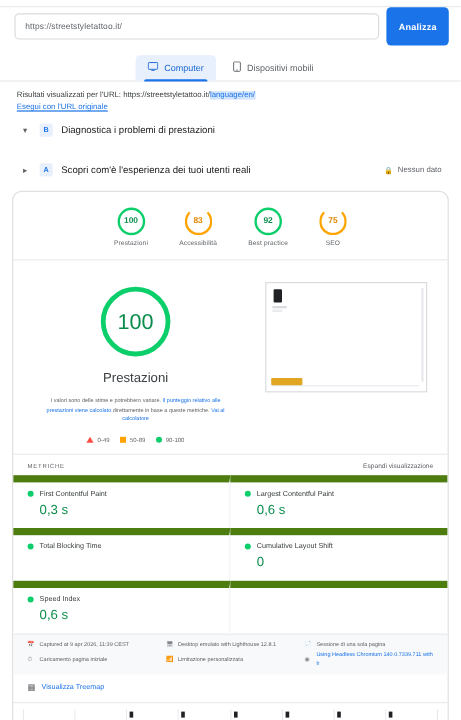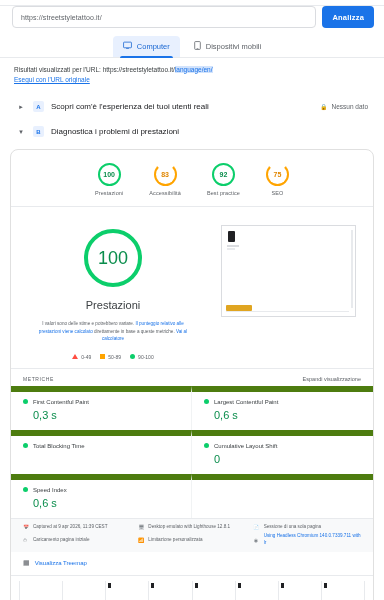--- a/index.html
+++ b/index.html
@@ -19,21 +19,21 @@
     padding: 10px 14px 6px 14px; letter-spacing:.1px;
   }
   .urlrow { display:flex; align-items:center; padding: 0 10px 0 12px; gap:6px; }
   .urlbox {
     flex:1; height:22px; border:1px solid #dadce0; border-radius:4px;
     display:flex; align-items:center; padding:0 8px; background:#fff;
   }
   .urlbox span { font-size:7px; color:#5f6368; letter-spacing:.1px; }
   .analyze-btn {
     background:#1a73e8; color:#fff; border:none; border-radius:4px;
-    height:22px; padding:0 10px; font-size:7.5px; font-weight:600;
+    height:32px; padding:0 10px; font-size:7.5px; font-weight:600;
     cursor:pointer; letter-spacing:.2px;
   }
 
   
   .tabs { display:flex; justify-content:center; gap:4px; margin-top:8px; }
   .tab {
     display:flex; align-items:center; gap:5px;
     padding:5px 10px; font-size:7.5px; color:#5f6368;
     border-radius:4px 4px 0 0; cursor:pointer; position:relative;
   }
@@ -193,34 +193,34 @@
       <span>Dispositivi mobili</span>
     </div>
   </div>
   <div class="tabs-underline"></div>
 
   <div class="urlnote">
     <span>Risultati visualizzati per l'URL: https://streetstyletattoo.it/</span><span class="hl">language/en/</span><br>
     <a href="#">Esegui con l'URL originale</a>
   </div>
 
+  <div class="exp-row" style="margin-top:2px;">
+    <span class="chev">▾</span>
+    <span class="badge-sq">B</span>
+    <span>Diagnostica i problemi di prestazioni</span>
+  </div>
+
   <div class="exp-row">
     <span class="chev">▸</span>
     <span class="badge-sq">A</span>
     <span>Scopri com'è l'esperienza dei tuoi utenti reali</span>
     <span class="right">
       <span class="lock">🔒</span>
       <span>Nessun dato</span>
     </span>
-  </div>
-
-  <div class="exp-row" style="margin-top:2px;">
-    <span class="chev">▾</span>
-    <span class="badge-sq">B</span>
-    <span>Diagnostica i problemi di prestazioni</span>
   </div>
 
   <div class="card">
 
     <div class="gauges">
       <div class="gauge">
         <div class="ring green">
           <span>100</span>
         </div>
         <div class="gauge-label">Prestazioni</div>

